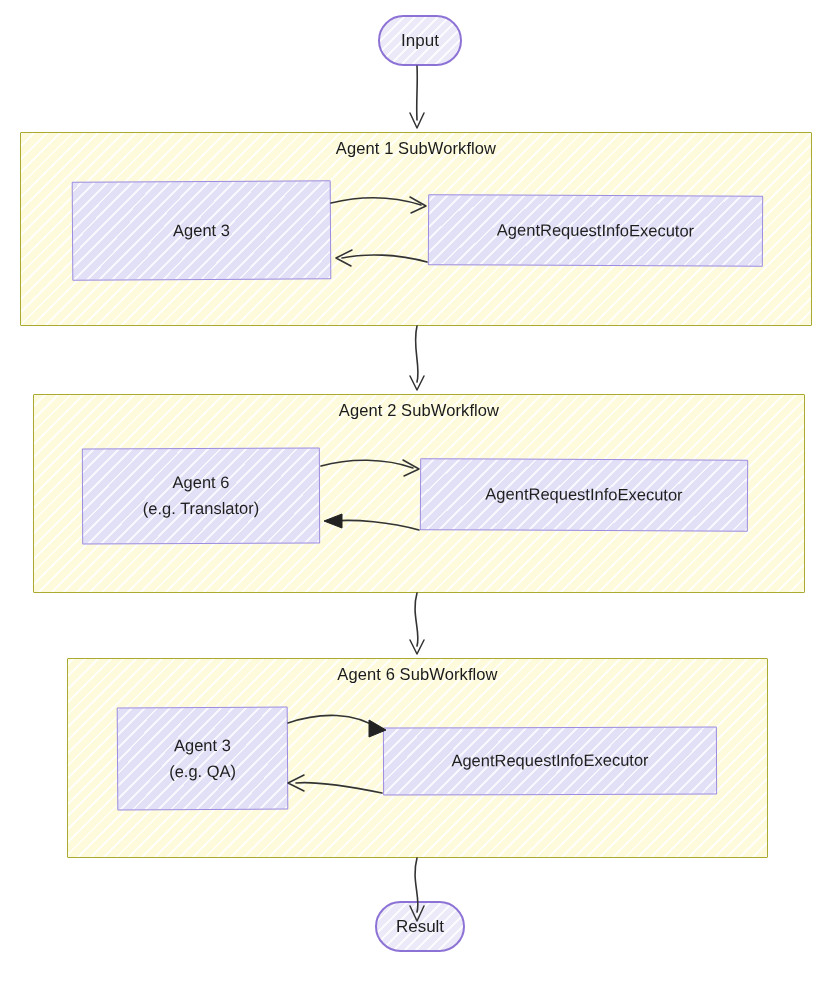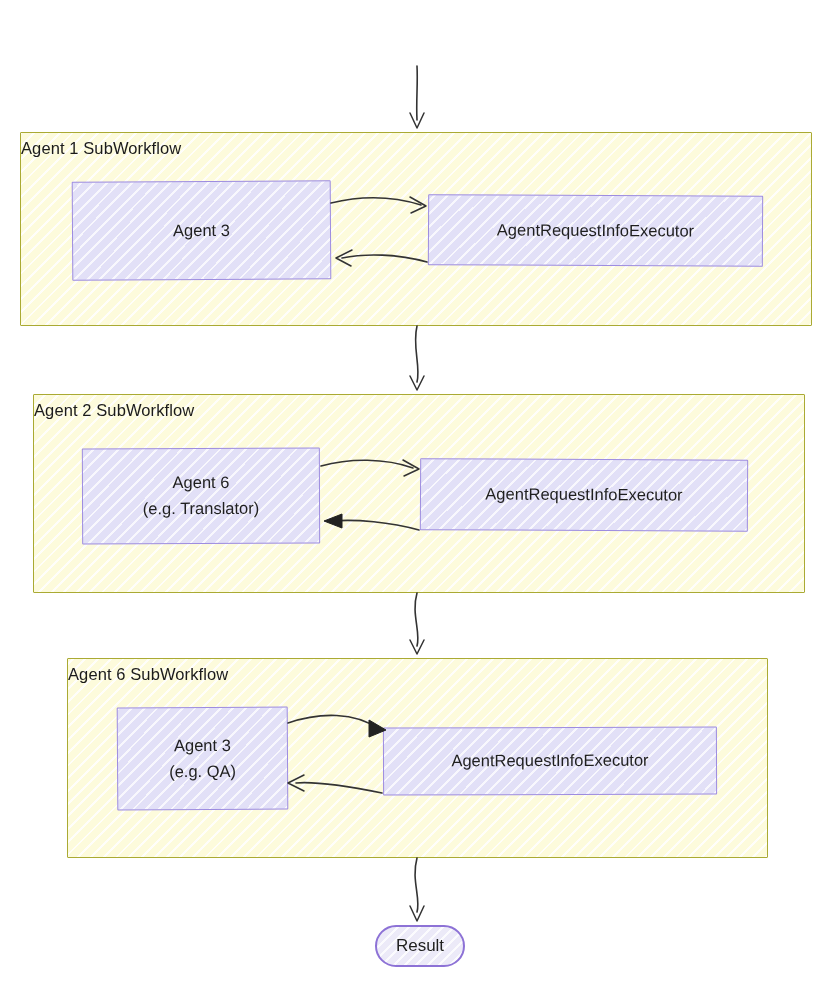--- a/index.html
+++ b/index.html
@@ -34,21 +34,21 @@
         rgba(253,251,220,0) 2px,
         rgba(253,251,220,0) 9px
       );
     border-radius: 1px;
   }
   .subgraph-title {
     position: absolute;
     top: 6px;
     left: 0;
     right: 0;
-    text-align: left;
+    text-align: center;
     font-size: 16.5px;
     color: #1b1b1b;
     letter-spacing: 0.1px;
   }
 
   
   .procbox {
     position: absolute;
     box-sizing: border-box;
     border: 1.4px solid #9d8ce0;
@@ -127,20 +127,23 @@
     fill: #222222;
     stroke: #222222;
     stroke-width: 1;
   }
 </style>
 </head>
 <body>
 
 <div id="stage">
 
+  <div class="terminal" style="left:378px; top:15px; width:84px; height:51px;">
+    <span>Input</span>
+  </div>
 
   <div class="subgraph" style="left:20px; top:132px; width:792px; height:194px;">
     <div class="subgraph-title">Agent 1 SubWorkflow</div>
   </div>
 
   <div class="procbox skew-a" style="left:72px; top:181px; width:259px; height:99px;">
     <span class="ln">Agent 3</span>
   </div>
 
   <div class="procbox skew-b" style="left:428px; top:195px; width:335px; height:71px;">
@@ -166,21 +169,21 @@
 
   <div class="procbox skew-a" style="left:117px; top:707px; width:171px; height:103px;">
     <span class="ln">Agent 3</span>
     <span class="ln">(e.g. QA)</span>
   </div>
 
   <div class="procbox skew-c" style="left:383px; top:727px; width:334px; height:68px;">
     <span class="ln">AgentRequestInfoExecutor</span>
   </div>
 
-  <div class="terminal" style="left:375px; top:925px; width:90px; height:42px;">
+  <div class="terminal" style="left:375px; top:901px; width:90px; height:51px;">
     <span>Result</span>
   </div>
 
   <svg id="edges" viewBox="0 0 835 990">
 
     <path class="edge-path" d="M 417,66 C 418,84 416,100 417,120"></path>
     <path class="arrow-open" d="M 410,113 L 417,128 L 424,113"></path>
 
     <path class="edge-path" d="M 331,203 C 360,196 392,196 421,205"></path>
     <path class="arrow-open" d="M 410,197 L 426,206 L 411,213"></path>

